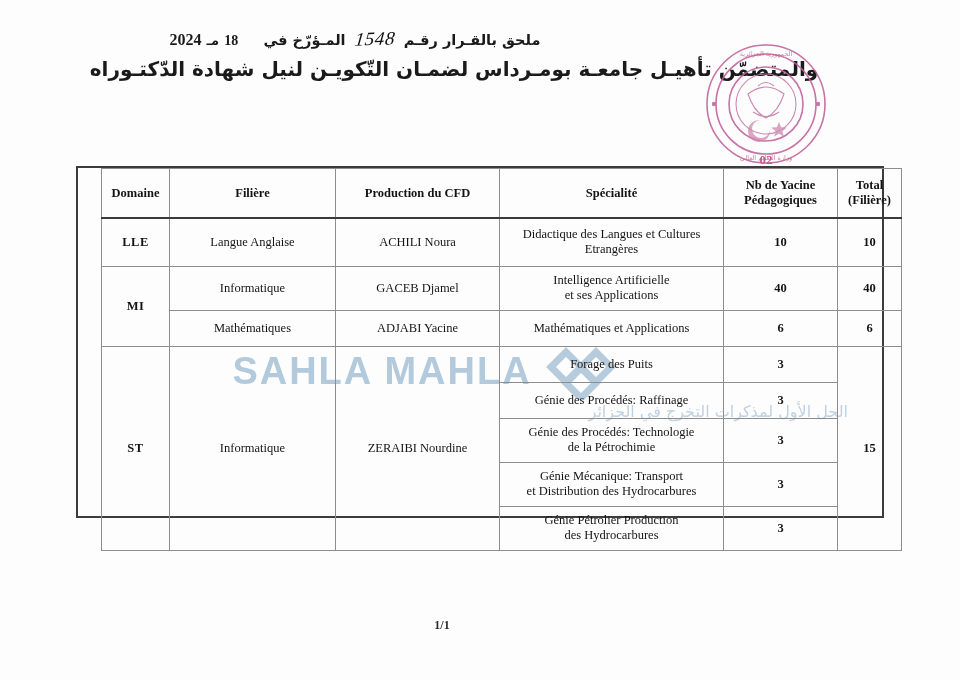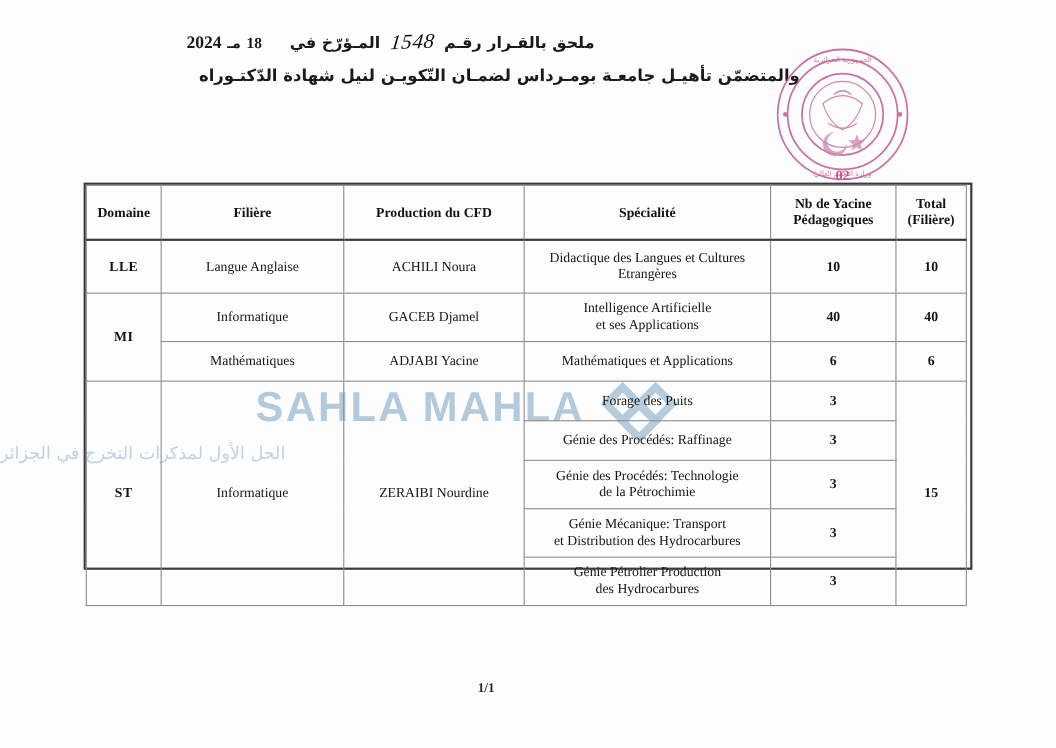--- a/index.html
+++ b/index.html
@@ -38,21 +38,21 @@
     color: #1a1a1a;
     letter-spacing: 0.5px;
     white-space: nowrap;
   }
   .hdr-line-1 {
     font-size: 14.5px;
     line-height: 26px;
     padding-right: 250px;
   }
   .hdr-line-2 {
-    font-size: 15px;
+    font-size: 20px;
     line-height: 30px;
     padding-right: 52px;
   }
   .hdr-line-3 {
     font-size: 15px;
     line-height: 30px;
     padding-right: 48px;
   }
   .decree-no {
     font-family: "Liberation Serif", serif;
@@ -100,21 +100,21 @@
     font-weight: bold;
     color: #b8477e;
   }
 
   
   #watermark {
     position: absolute;
     left: 0;
     top: 342px;
     width: 848px;
-    text-align: left;
+    text-align: right;
     z-index: 4;
     pointer-events: none;
   }
   #watermark .wm-row {
     display: flex;
     align-items: center;
     justify-content: center;
     gap: 14px;
   }
   #watermark .wm-text {
@@ -135,20 +135,21 @@
   }
   #wm-logo { opacity: 0.62; }
 
   
   #tbl-wrap {
     position: absolute;
     left: 78px;
     top: 168px;
     width: 800px;
     z-index: 5;
+    padding-left: 23px;
   }
   table.doc {
     border-collapse: collapse;
     width: 800px;
     background: transparent;
     table-layout: fixed;
   }
   table.doc td, table.doc th {
     border: 1px solid #8d8d8d;
     text-align: center;

